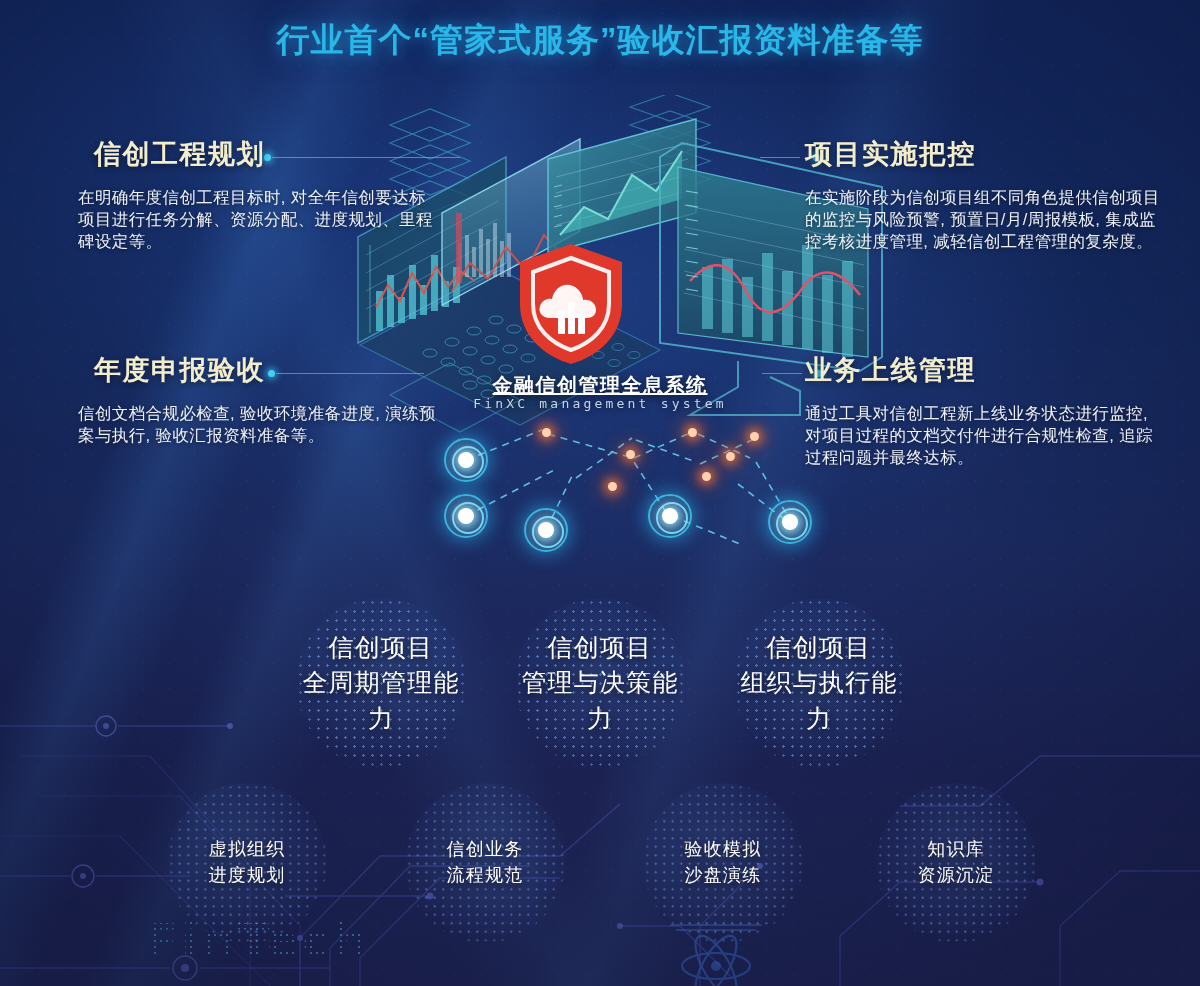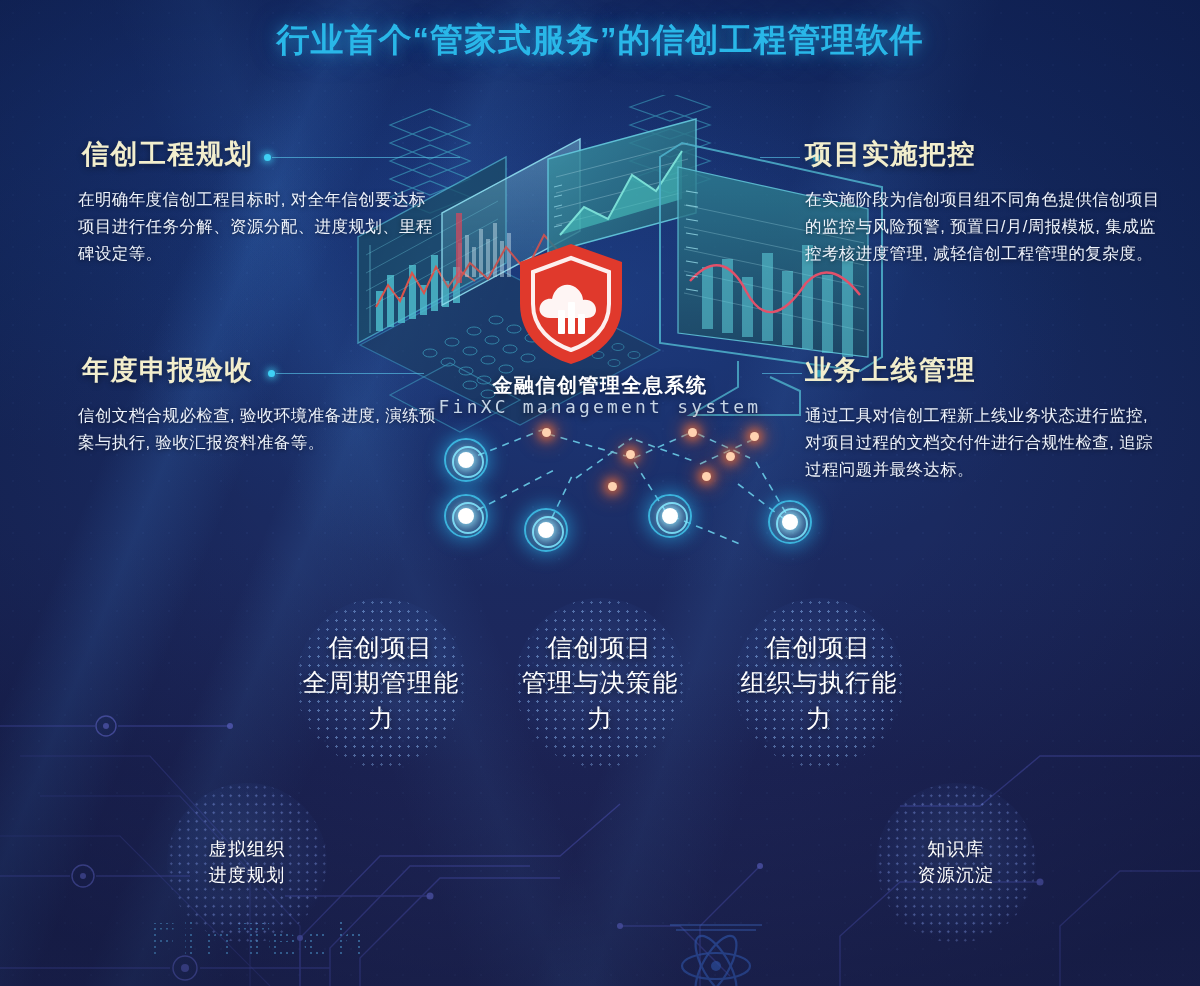--- a/index.html
+++ b/index.html
@@ -39,26 +39,26 @@
     position:absolute;top:18px;left:0;width:1200px;text-align:center;
     font-size:33px;font-weight:bold;letter-spacing:1px;
     color:#29b7e8;
     text-shadow:0 0 14px rgba(40,180,235,.55),0 0 30px rgba(30,140,220,.35);
     white-space:nowrap;
   }
 
   
   .block{position:absolute;width:358px;}
   .block h2{
-    margin:0 0 14px 4px;font-size:27px;font-weight:bold;letter-spacing:1.5px;
+    margin:0 0 14px 16px;font-size:27px;font-weight:bold;letter-spacing:1.5px;
     color:#f2eecd;text-shadow:0 2px 6px rgba(0,0,0,.45);
     display:inline-block;
   }
   .block p{
-    margin:0;font-size:16.5px;line-height:27px;color:#eef3fb;letter-spacing:.4px;
+    margin:0;font-size:16.5px;line-height:22px;color:#eef3fb;letter-spacing:.4px;
     text-shadow:0 1px 4px rgba(0,0,0,.5);
   }
   .blk-tl{left:78px;top:136px;}
   .blk-bl{left:78px;top:352px;}
   .blk-tr{left:805px;top:136px;}
   .blk-br{left:805px;top:352px;}
   .blk-tr h2,.blk-br h2{margin-left:0;}
 
   
   .conn{position:absolute;pointer-events:none;}
@@ -72,24 +72,25 @@
   .illus{position:absolute;left:330px;top:95px;width:560px;height:350px;}
   .illus svg{display:block;}
 
   
   .shield{position:absolute;left:512px;top:240px;width:118px;height:128px;}
 
   .sys-name{
     position:absolute;left:400px;top:372px;width:400px;text-align:center;
     font-size:20px;font-weight:bold;color:#ffffff;letter-spacing:1.5px;
     text-shadow:0 2px 8px rgba(0,0,0,.6);
+    text-decoration:underline;
   }
   .sys-sub{
     position:absolute;left:400px;top:396px;width:400px;text-align:center;
-    font-size:18px;color:#c6d5e6;letter-spacing:3.2px;
+    font-size:13px;color:#c6d5e6;letter-spacing:3.2px;
     font-family:"DejaVu Sans Mono","Liberation Mono",monospace;
     text-shadow:0 2px 6px rgba(0,0,0,.6);
   }
 
   
   .network{position:absolute;left:420px;top:420px;width:420px;height:140px;}
   .glow-node{position:absolute;width:44px;height:44px;}
   .glow-node .ring{
     position:absolute;inset:0;border-radius:50%;
     border:2px solid rgba(60,200,240,.85);
@@ -212,21 +213,21 @@
       <circle cx="54" cy="44" r="5" fill="#3f6fd8" stroke="none"></circle>
     </g>
     <g fill="#4a7ae0" opacity="0.55">
       <rect x="8" y="2" width="92" height="2"></rect>
       <rect x="14" y="7" width="80" height="2"></rect>
     </g>
   </svg>
 
   <div class="bg-layer vignette"></div>
 
-  <div class="title">行业首个“管家式服务”的信创工程管理软件</div>
+  <div class="title">行业首个“管家式服务”验收汇报资料准备等</div>
 
   <div class="illus">
     <svg width="560" height="350" viewBox="0 0 560 350">
       <defs>
         <linearGradient id="scr" x1="0" y1="0" x2="0" y2="1">
           <stop offset="0%" stop-color="#2e7f92" stop-opacity=".9"></stop>
           <stop offset="100%" stop-color="#1d4a63" stop-opacity=".9"></stop>
         </linearGradient>
         <linearGradient id="scr2" x1="0" y1="0" x2="1" y2="1">
           <stop offset="0%" stop-color="#3a96a6" stop-opacity=".85"></stop>
@@ -522,20 +523,34 @@
     </div>
   </div>
 
   <div class="sphere row-bot" style="left:167px;top:783px;">
     <div class="dots"></div>
     <div class="label">
       <span>虚拟组织</span>
       <span>进度规划</span>
     </div>
   </div>
+  <div class="sphere row-bot" style="left:405px;top:783px;">
+    <div class="dots"></div>
+    <div class="label">
+      <span>信创业务</span>
+      <span>流程规范</span>
+    </div>
+  </div>
+  <div class="sphere row-bot" style="left:643px;top:783px;">
+    <div class="dots"></div>
+    <div class="label">
+      <span>验收模拟</span>
+      <span>沙盘演练</span>
+    </div>
+  </div>
   <div class="sphere row-bot" style="left:876px;top:783px;">
     <div class="dots"></div>
     <div class="label">
       <span>知识库</span>
       <span>资源沉淀</span>
     </div>
   </div>
 
 </div>
 

